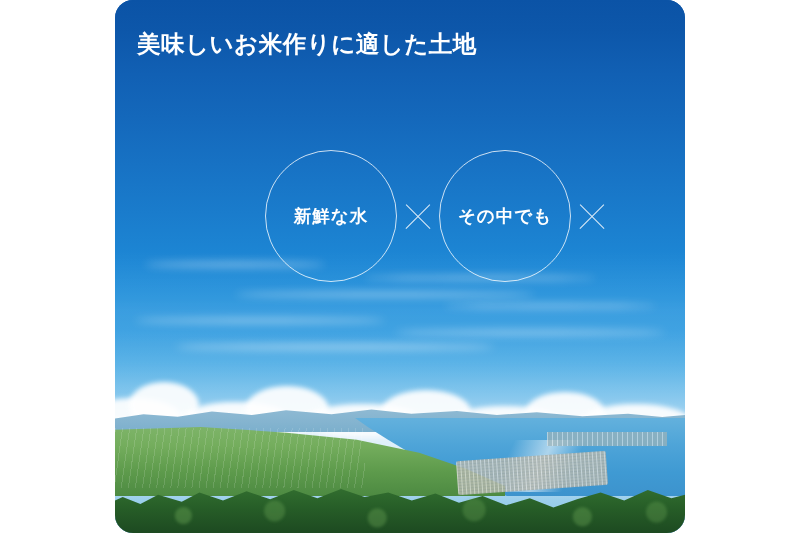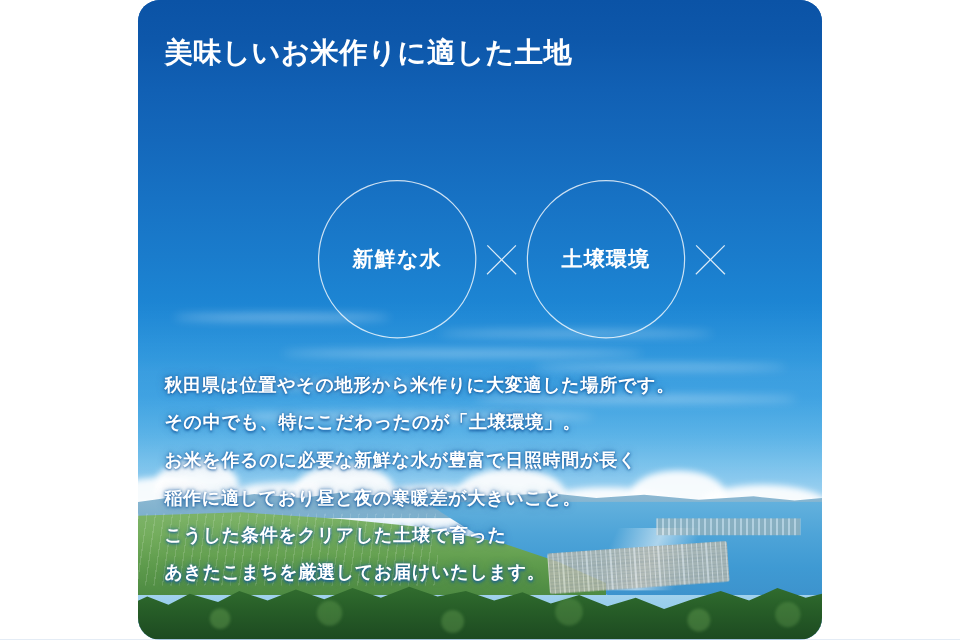--- a/index.html
+++ b/index.html
@@ -346,32 +346,24 @@
       <div class="circle">
         <span>
           <span class="lbl">新鮮な水</span>
         </span>
       </div>
 
       <div class="times"></div>
 
       <div class="circle">
         <span>
-          <span class="lbl">土壌環境</span>
+          <span class="lbl">その中でも</span>
         </span>
       </div>
 
       <div class="times"></div>
 
 
     </div>
 
-    <div class="body-copy">
-      <div>秋田県は位置やその地形から米作りに大変適した場所です。</div>
-      <div>その中でも、特にこだわったのが「土壌環境」。</div>
-      <div>お米を作るのに必要な新鮮な水が豊富で日照時間が長く</div>
-      <div>稲作に適しており昼と夜の寒暖差が大きいこと。</div>
-      <div>こうした条件をクリアした土壌で育った</div>
-      <div>あきたこまちを厳選してお届けいたします。</div>
-    </div>
 
   </div>
 </div>
 
 </body></html>

